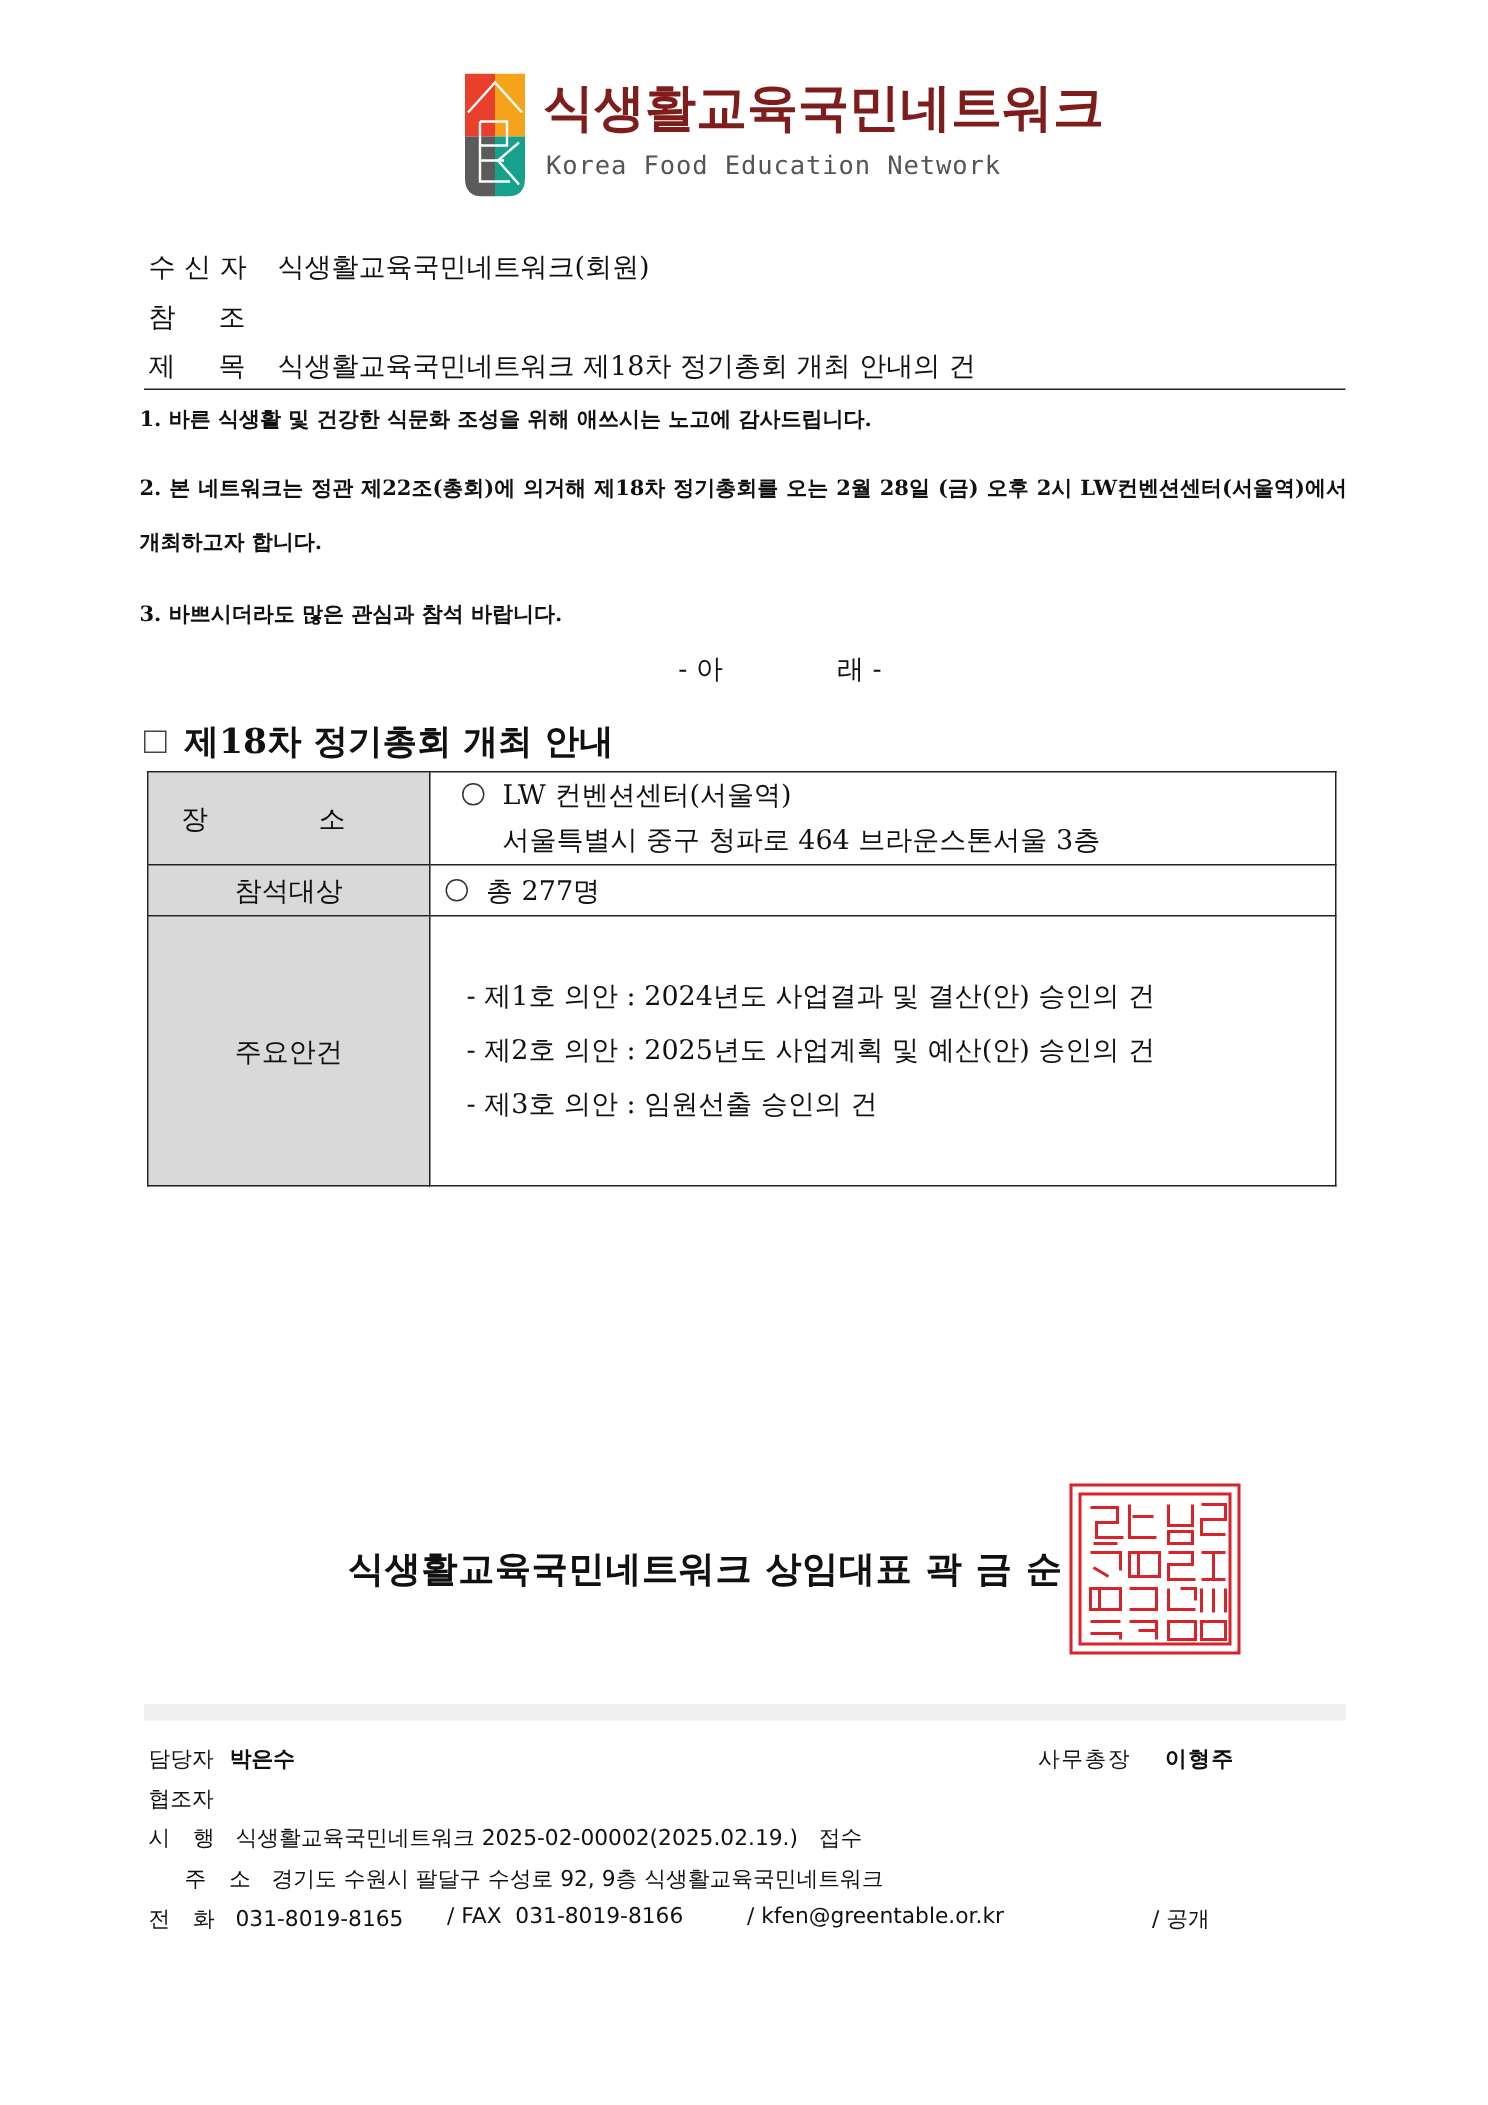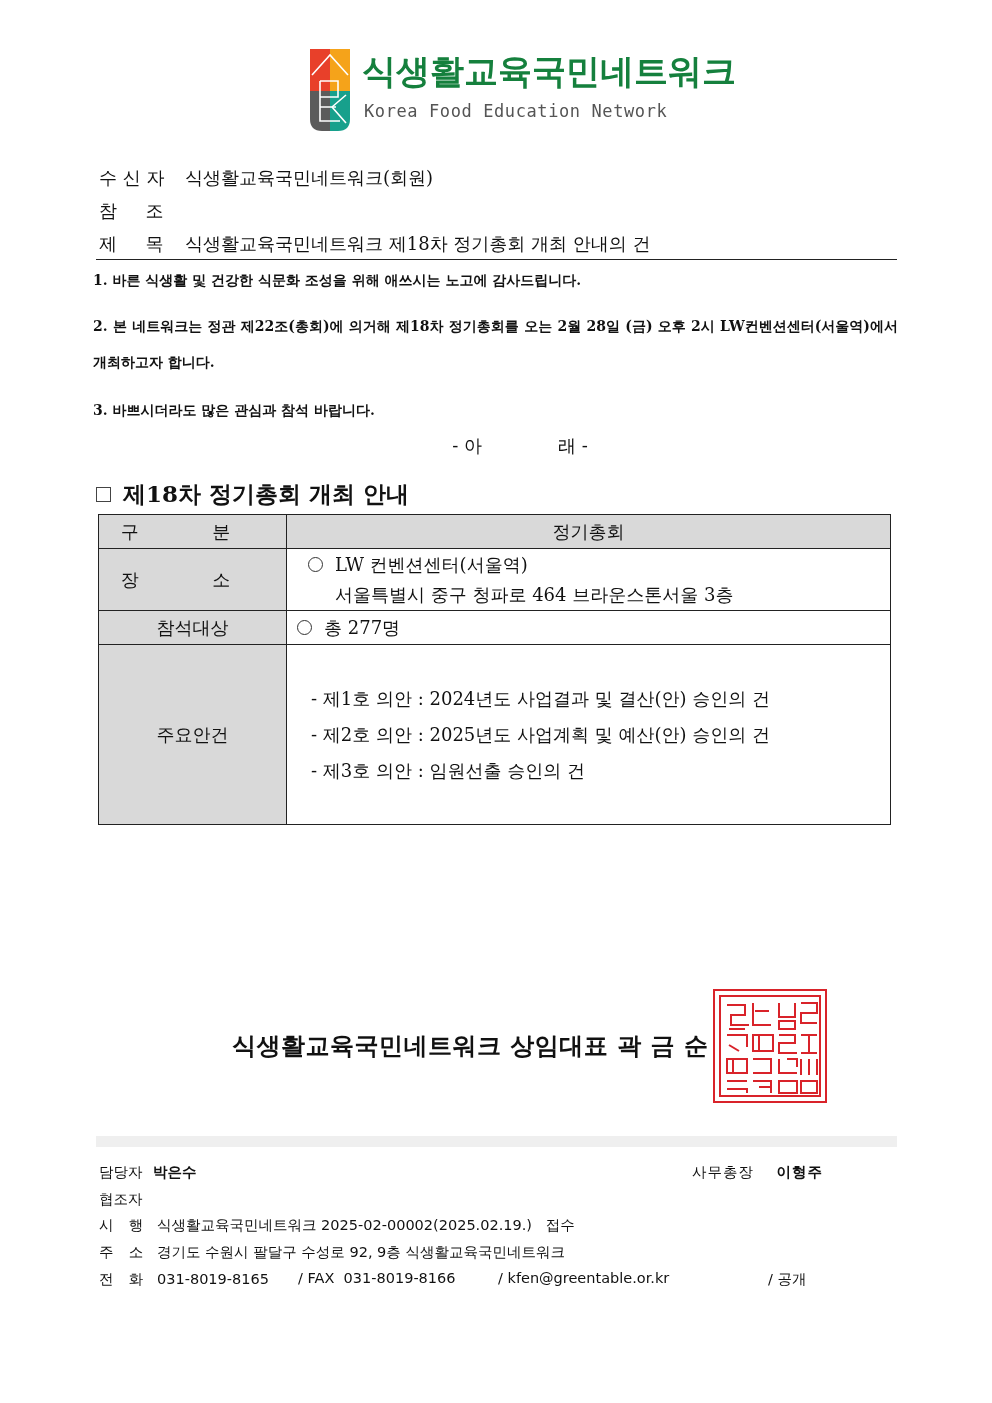--- a/index.html
+++ b/index.html
@@ -2,21 +2,21 @@
 <html><head>
   <meta charset="utf-8">
   <style>
     html, body { margin: 0; padding: 0; background: #ffffff; }
     body { width: 992px; height: 1403px; position: relative; overflow: hidden; color: #111; font-family: "DejaVu Serif", "Liberation Serif", serif; }
     .abs { position: absolute; }
 
     
     .logo { left: 310px; top: 49px; width: 380px; height: 82px; }
     .logo-mark { position: absolute; left: 0; top: 0; width: 40px; height: 82px; }
-    .logo-ko { position: absolute; left: 52px; top: 0; font-family: "DejaVu Sans", sans-serif; font-size: 34px; color: #15803d; letter-spacing: 0px; white-space: nowrap; font-weight: bold; }
+    .logo-ko { position: absolute; left: 52px; top: 0; font-family: "DejaVu Sans", sans-serif; font-size: 34px; color: #7f1d1d; letter-spacing: 0px; white-space: nowrap; font-weight: bold; }
     .logo-en { position: absolute; left: 54px; top: 52px; font-family: "DejaVu Sans Mono", monospace; font-size: 17px; color: #555; letter-spacing: 0.6px; white-space: nowrap; }
 
     
     .hdr { left: 99px; font-size: 18px; white-space: nowrap; }
     .hdr .lbl { display: inline-block; width: 86px; }
     .hr { left: 96px; width: 801px; height: 0; border-top: 1.5px solid #222; }
 
     .para { left: 93px; width: 805px; font-size: 14px; line-height: 36px; text-align: justify; font-weight: bold; }
 
     .center-note { left: 0; width: 992px; text-align: center; font-size: 18px; }
@@ -81,24 +81,20 @@
   <span>- 아</span><span>래 -</span>
 </div>
 
 <div class="abs section-title">
   <span class="checkbox"></span>
   <span>제18차 정기총회 개최 안내</span>
 </div>
 
 <table class="info">
   <tbody>
-      <tr style="height:34px;">
-    <th class="spaced">구  분</th>
-    <th>정기총회</th>
-  </tr>
   <tr style="height:62px;">
     <td class="key spaced">장  소</td>
     <td style="line-height:30px;padding-left:21px;">
       <div><span class="circle"></span><span>LW 컨벤션센터(서울역)</span></div>
       <div style="padding-left:27px;">서울특별시 중구 청파로 464 브라운스톤서울 3층</div>
     </td>
   </tr>
   <tr style="height:34px;">
     <td class="key">참석대상</td>
     <td><span class="circle"></span><span>총 277명</span></td>
@@ -151,20 +147,20 @@
   <span style="letter-spacing:1px;">사무총장</span>
   <span class="bold" style="margin-left:18px; letter-spacing:1px;">이형주</span>
 </div>
 <div class="abs foot" style="top:1190px;font-family:Liberation Mono, monospace;">
   <span>협조자</span>
 </div>
 <div class="abs foot" style="top:1216px;">
   <span class="fl" style="white-space:pre;">시  행</span><span style="white-space:pre;">식생활교육국민네트워크 2025-02-00002(2025.02.19.)   접수</span>
 </div>
 <div class="abs foot" style="top:1243px;">
-  <span class="fl" style="white-space:pre;">주  소</span><span>경기도 수원시 팔달구 수성로 92, 9층 식생활교육국민네트워크</span>
+  <span class="fl" style="white-space:pre;margin-left:24px;">주  소</span><span>경기도 수원시 팔달구 수성로 92, 9층 식생활교육국민네트워크</span>
 </div>
 <div class="abs foot" style="top:1270px;">
   <span class="fl" style="white-space:pre;">전  화</span><span>031-8019-8165</span>
 </div>
 <div class="abs foot" style="top:1270px; left:298px; white-space:pre;">/ FAX  031-8019-8166</div>
 <div class="abs foot" style="top:1270px; left:498px;">/ kfen@greentable.or.kr</div>
 <div class="abs foot" style="top:1270px; left:768px;">/ 공개</div>
 
 </body></html>

